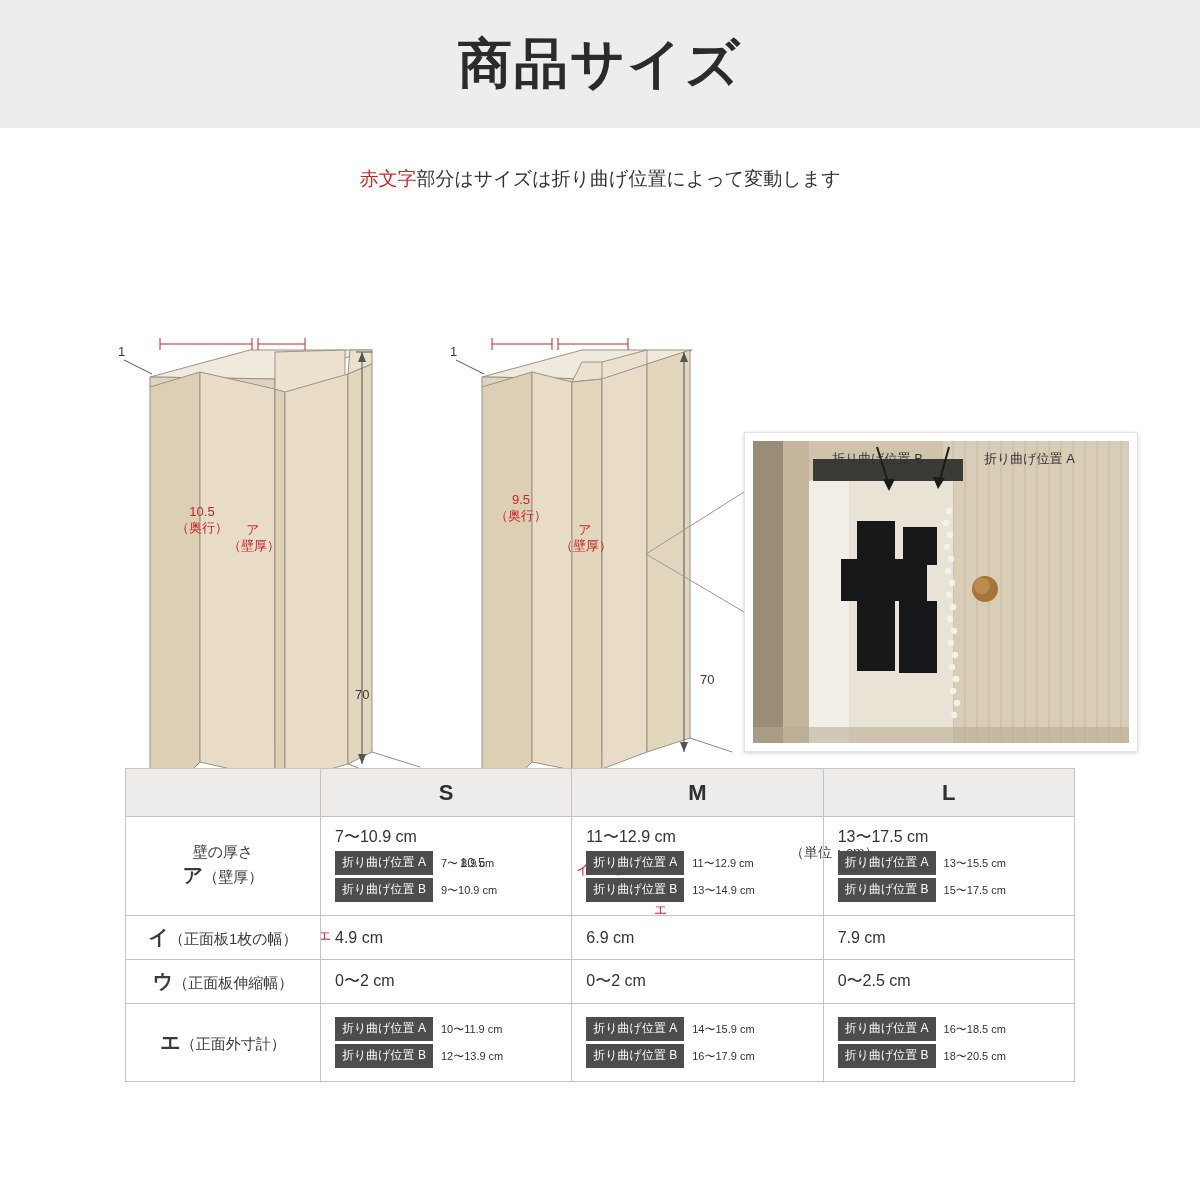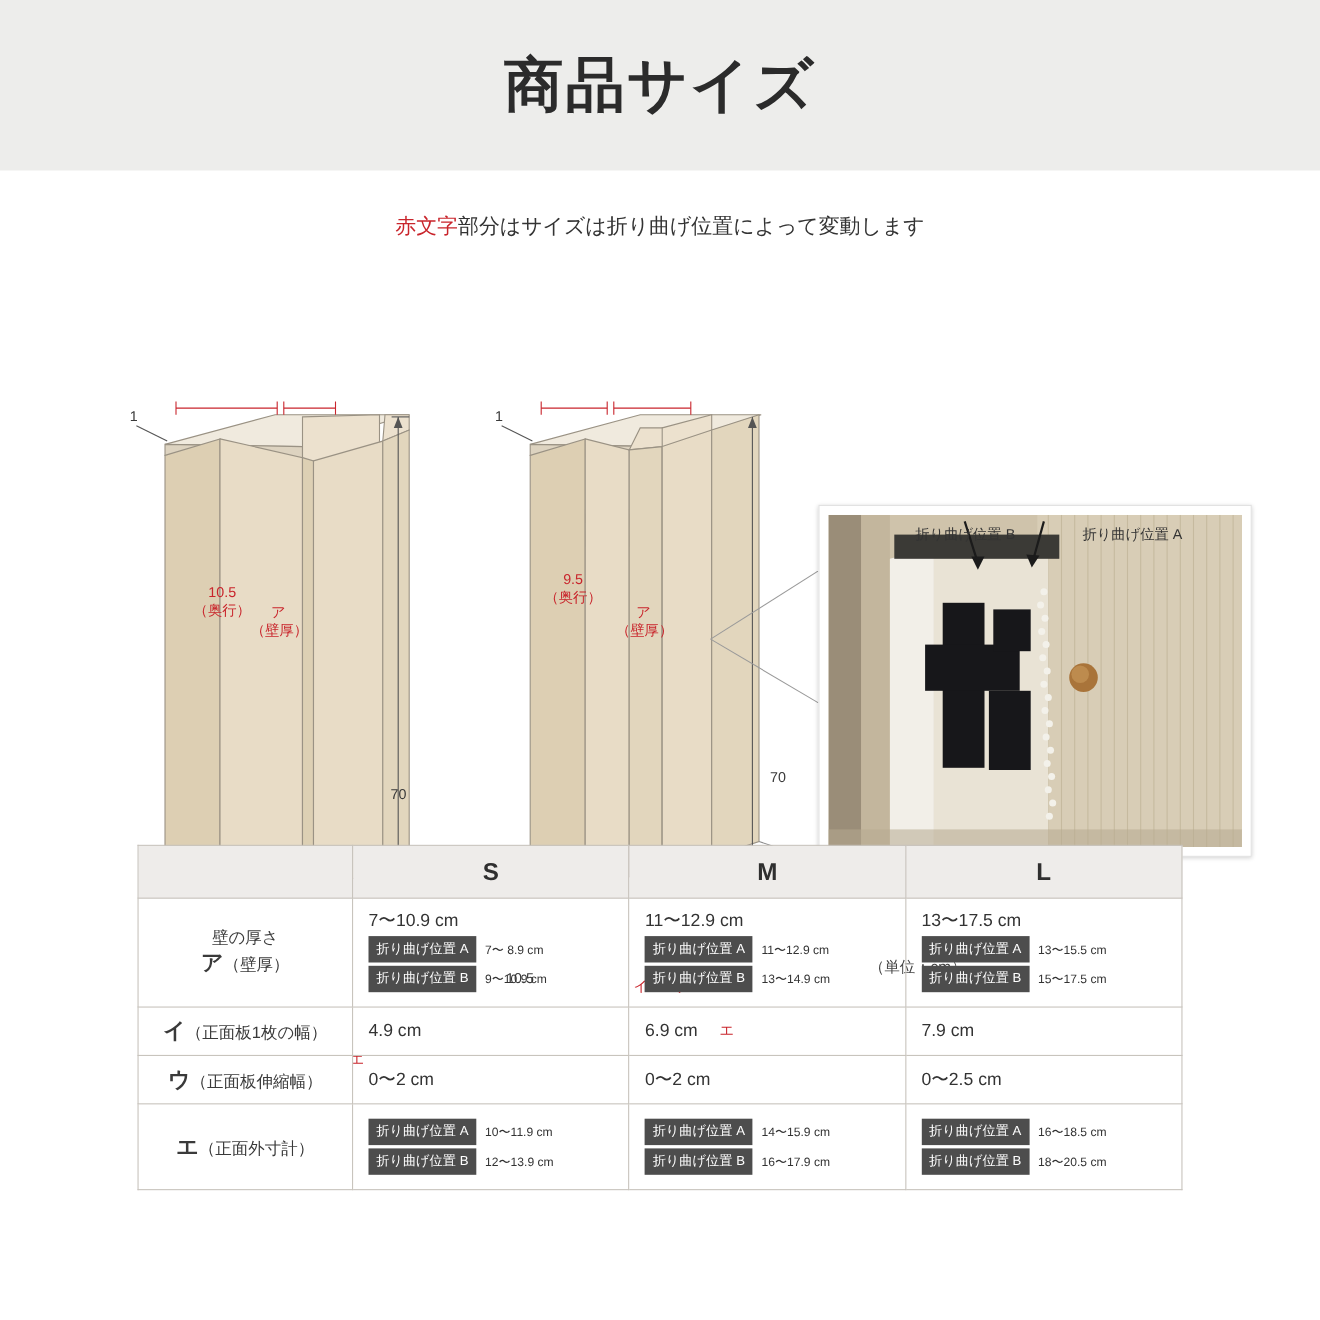--- a/index.html
+++ b/index.html
@@ -7,21 +7,21 @@
   body {
     width:1200px; height:1200px;
     font-family:"Liberation Sans", sans-serif;
     background:#ffffff;
     color:#333333;
     position:relative;
     overflow:hidden;
   }
   
   .header {
-    height:155px;
+    height:128px;
     background:#ededeb;
     display:flex; align-items:center; justify-content:center;
   }
   .header h1 {
     margin:0;
     font-size:54px;
     font-weight:bold;
     letter-spacing:2px;
     color:#2b2b2b;
   }

